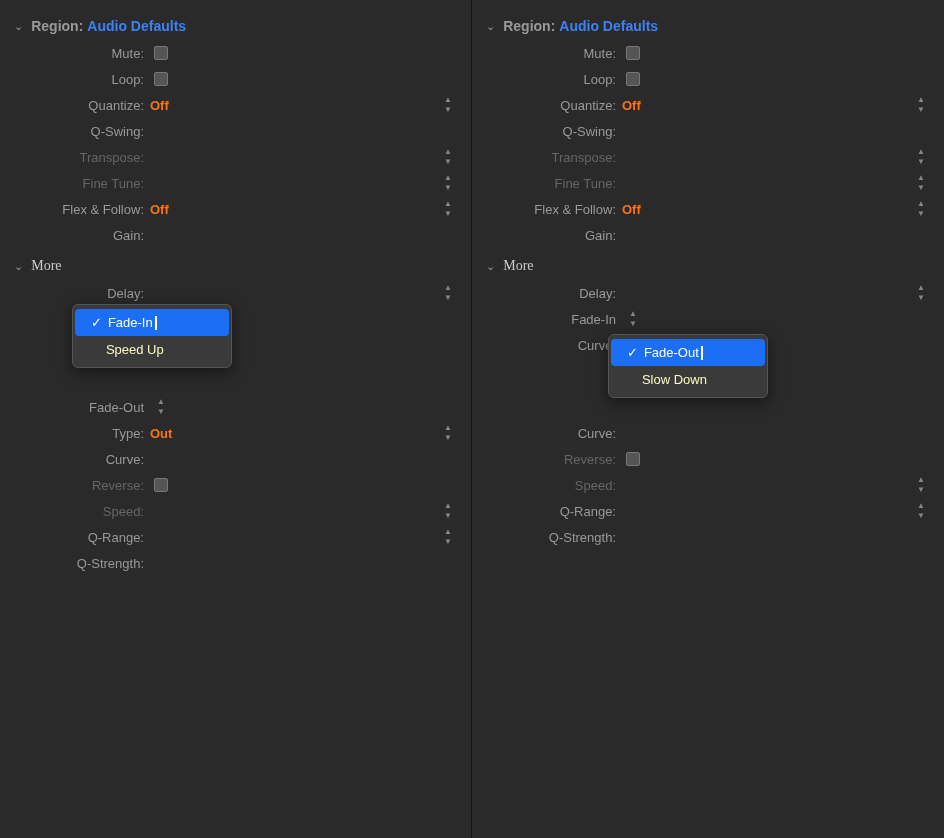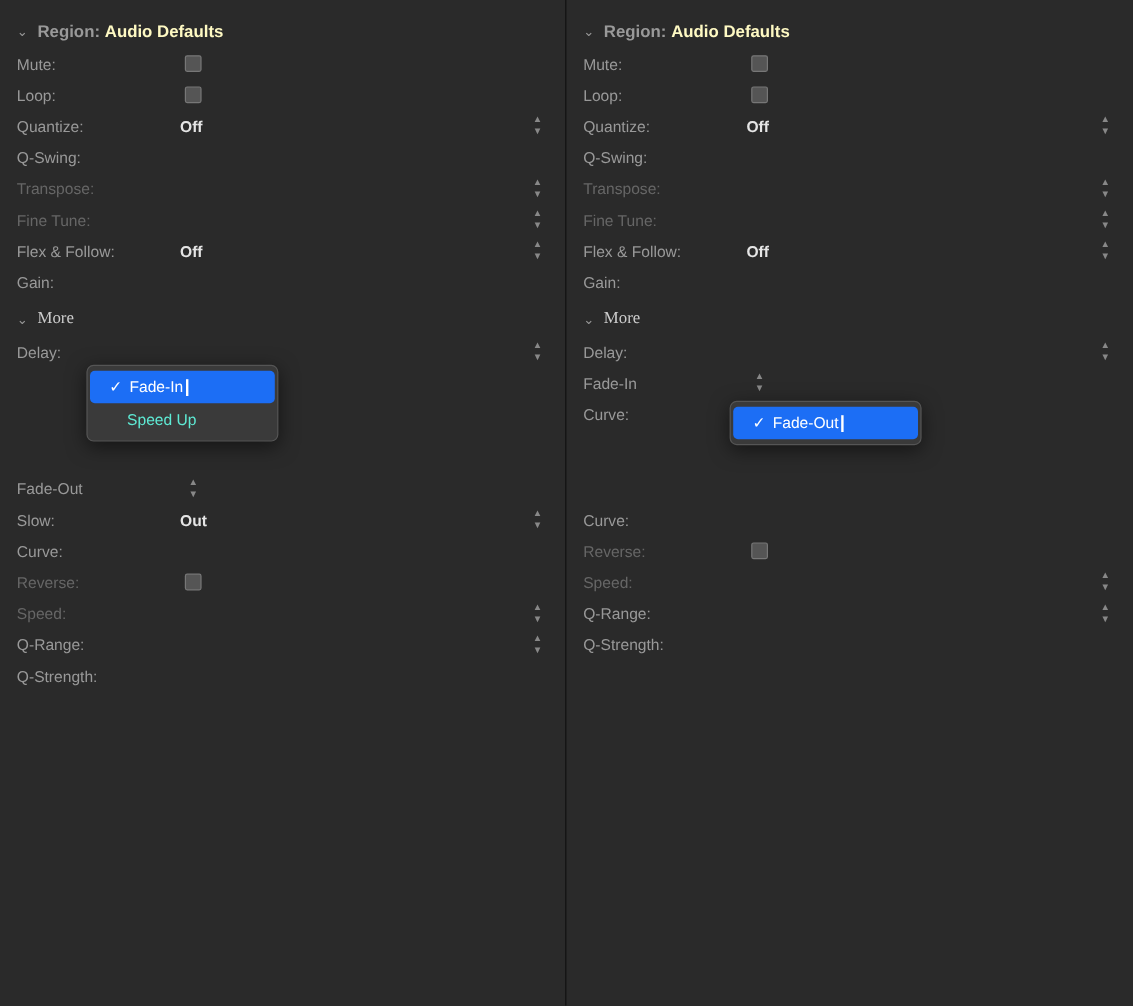--- a/index.html
+++ b/index.html
@@ -31,39 +31,40 @@
     .section-header .chevron {
       margin-right: 8px;
       font-size: 11px;
       color: #999;
     }
     .section-title-label {
       color: #999;
       font-weight: bold;
     }
     .section-title-value {
-      color: #fef9c3;
+      color: #3b82f6;
       font-weight: bold;
       margin-left: 4px;
     }
     .field-row {
       display: flex;
       align-items: center;
       padding: 3px 14px;
       min-height: 26px;
       position: relative;
     }
     .field-label {
       color: #999;
+      text-align: right;
       flex: 0 0 130px;
       margin-right: 6px;
       font-size: 13px;
     }
     .field-value {
-      color: #e5e5e5;
+      color: #f97316;
       font-weight: bold;
       font-size: 13px;
     }
     .stepper {
       display: flex;
       flex-direction: column;
       margin-left: 6px;
       position: absolute;
       right: 16px;
     }
@@ -115,21 +116,21 @@
       z-index: 100;
       min-width: 160px;
       box-shadow: 0 4px 16px rgba(0,0,0,0.5);
     }
     .dropdown-item {
       padding: 6px 16px;
       cursor: pointer;
       display: flex;
       align-items: center;
       font-size: 13px;
-      color: #5eead4;
+      color: #fef9c3;
     }
     .dropdown-item.selected {
       background: #1c6ef5;
       color: #fff;
       border-radius: 4px;
       margin: 0 2px;
     }
     .dropdown-item .check-icon {
       margin-right: 6px;
       font-size: 13px;
@@ -236,21 +237,21 @@
 
   <div class="field-row" style="margin-top: 60px;">
     <span class="field-label">Fade-Out</span>
     <div class="stepper-inline" style="margin-left:4px;">
       <div class="stepper-arrow">▲</div>
       <div class="stepper-arrow">▼</div>
     </div>
   </div>
 
   <div class="field-row">
-    <span class="field-label">Slow:</span>
+    <span class="field-label">Type:</span>
     <span class="field-value">Out</span>
     <div class="stepper">
       <div class="stepper-arrow">▲</div>
       <div class="stepper-arrow">▼</div>
     </div>
   </div>
 
   <div class="field-row">
     <span class="field-label">Curve:</span>
   </div>
@@ -364,20 +365,24 @@
 
   <div class="field-row" style="position:relative; margin-bottom: 2px;">
     <span class="field-label">Curve:</span>
 
     <div class="dropdown-menu" style="left: 136px; top: 2px;">
       <div class="dropdown-item selected">
         <span class="check-icon">✓</span>
         <span>Fade-Out</span>
         <span style="display:inline-block;width:2px;height:14px;background:#fff;margin-left:2px;vertical-align:middle;"></span>
       </div>
+      <div class="dropdown-item">
+        <span class="check-icon">✓</span>
+        <span>Slow Down</span>
+      </div>
     </div>
   </div>
 
   <div class="field-row" style="margin-top: 62px;">
     <span class="field-label">Curve:</span>
   </div>
 
   <div class="field-row">
     <span class="field-label" style="color:#666;">Reverse:</span>
     <div class="checkbox-box"></div>

